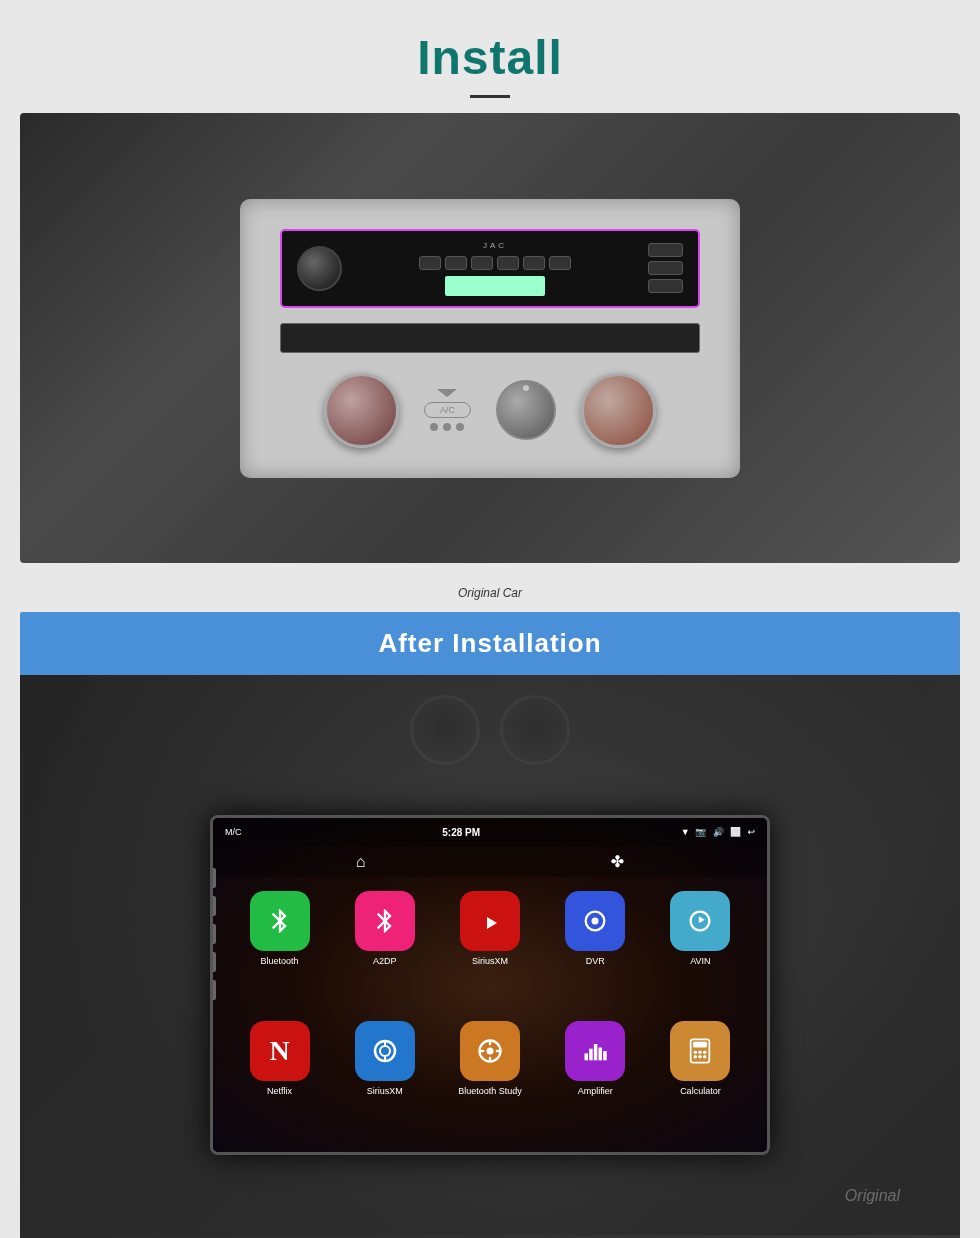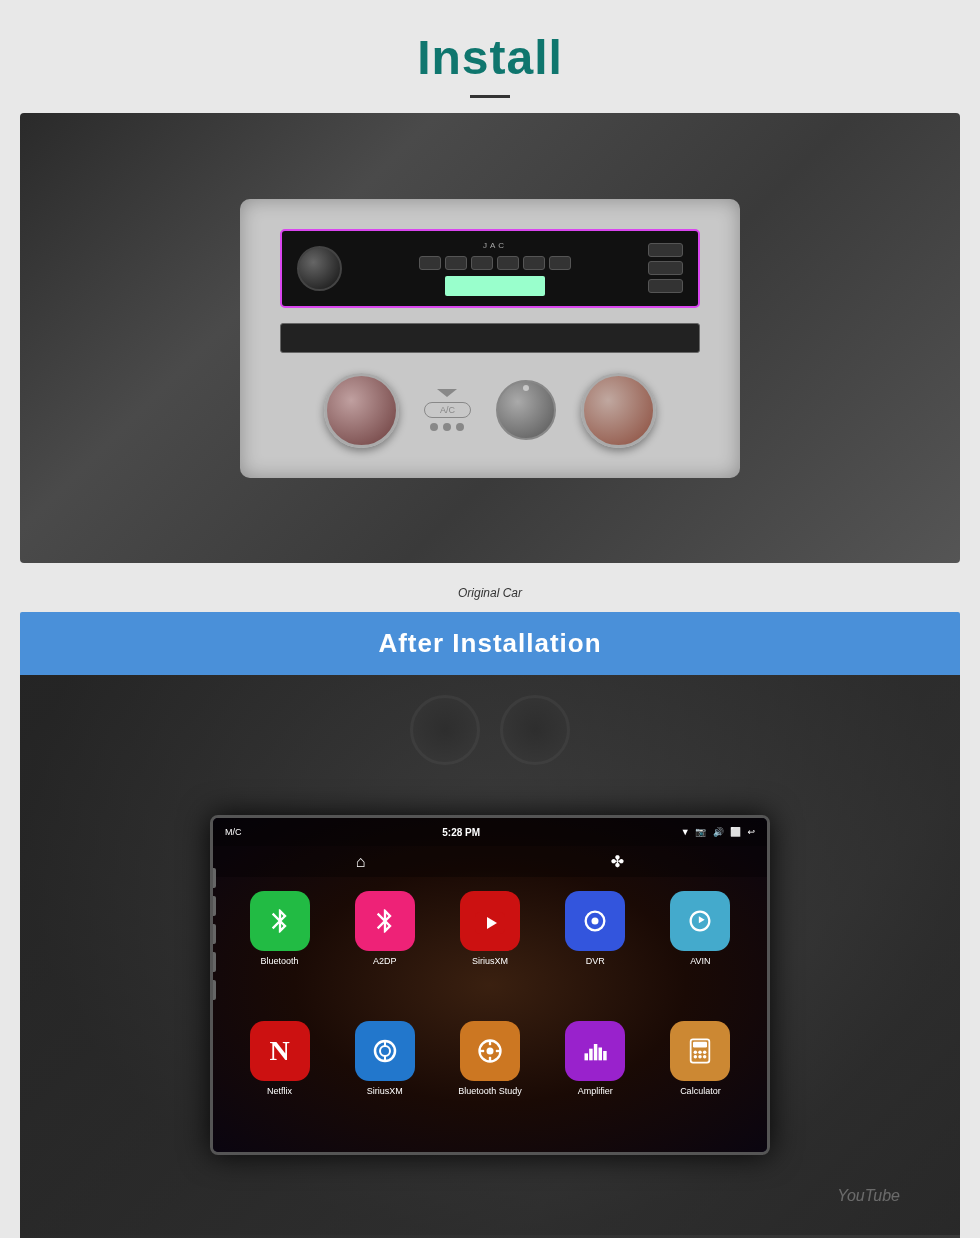--- a/index.html
+++ b/index.html
@@ -460,20 +460,20 @@
                 <circle cx="16" cy="17" r="1.5" fill="white"></circle>
               </svg>
             </div>
             <span class="app-label">Calculator</span>
           </div>
 
         </div>
       </div>
     </div>
 
-    <div class="watermark">YouTube</div>
+    <div class="watermark">Original</div>
   </div>
 
   <div class="after-bottom">
     
   </div>
 
 </div>
 
 </body></html>

